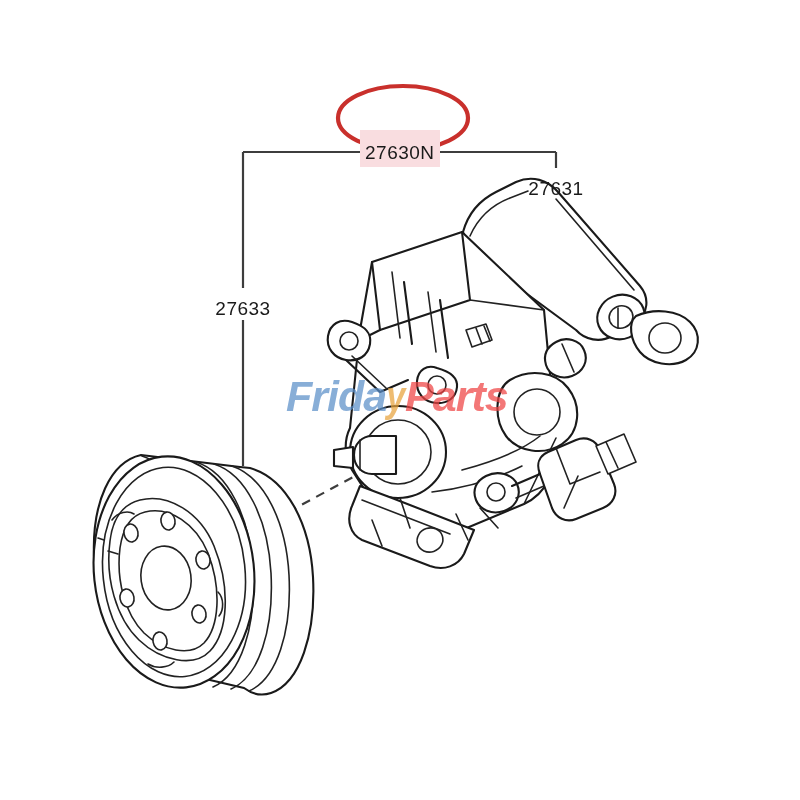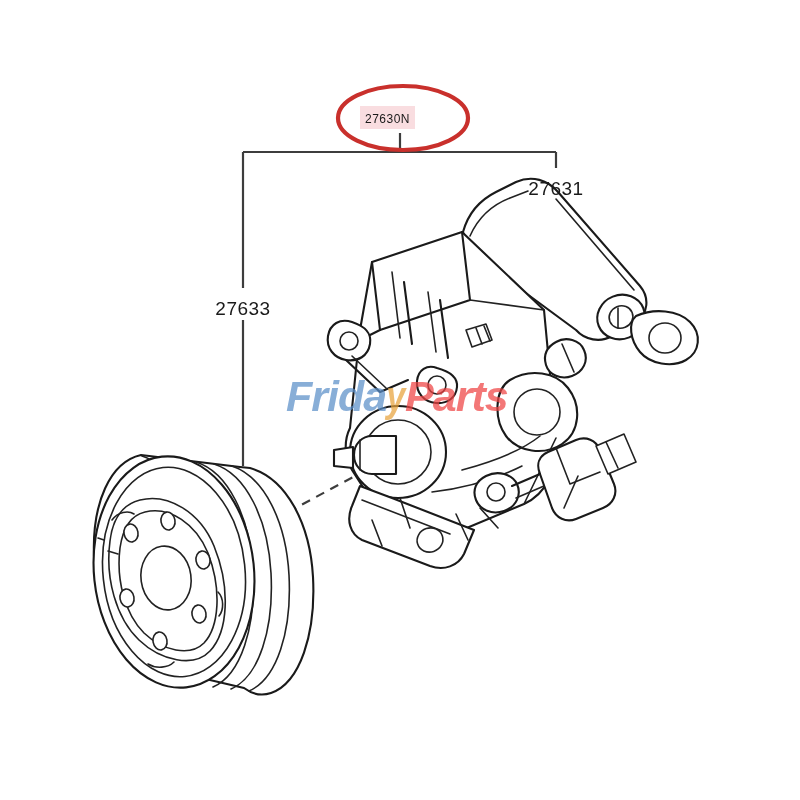--- a/index.html
+++ b/index.html
@@ -95,25 +95,26 @@
     color: #e8a33d;
     font-style: italic;
     font-weight: bold;
     display: inline-block;
     transform: scaleX(0.8);
     margin: 0 -2px;
   }
   .hl-label {
     position: absolute;
     font-family: "Liberation Sans", sans-serif;
-    font-size: 12px;
+    font-size: 19px;
     letter-spacing: 0.5px;
     color: #1a1a1a;
     white-space: nowrap;
-    padding: 6px 5px 3px 5px;
+    padding: 12px 5px 3px 5px;
+    margin-top: 24px;
   }
 </style>
 </head>
 <body>
 
 <div id="diagram-root">
 
   <svg id="parts-svg" viewBox="0 0 800 800" xmlns="http://www.w3.org/2000/svg">
 
     <g>

